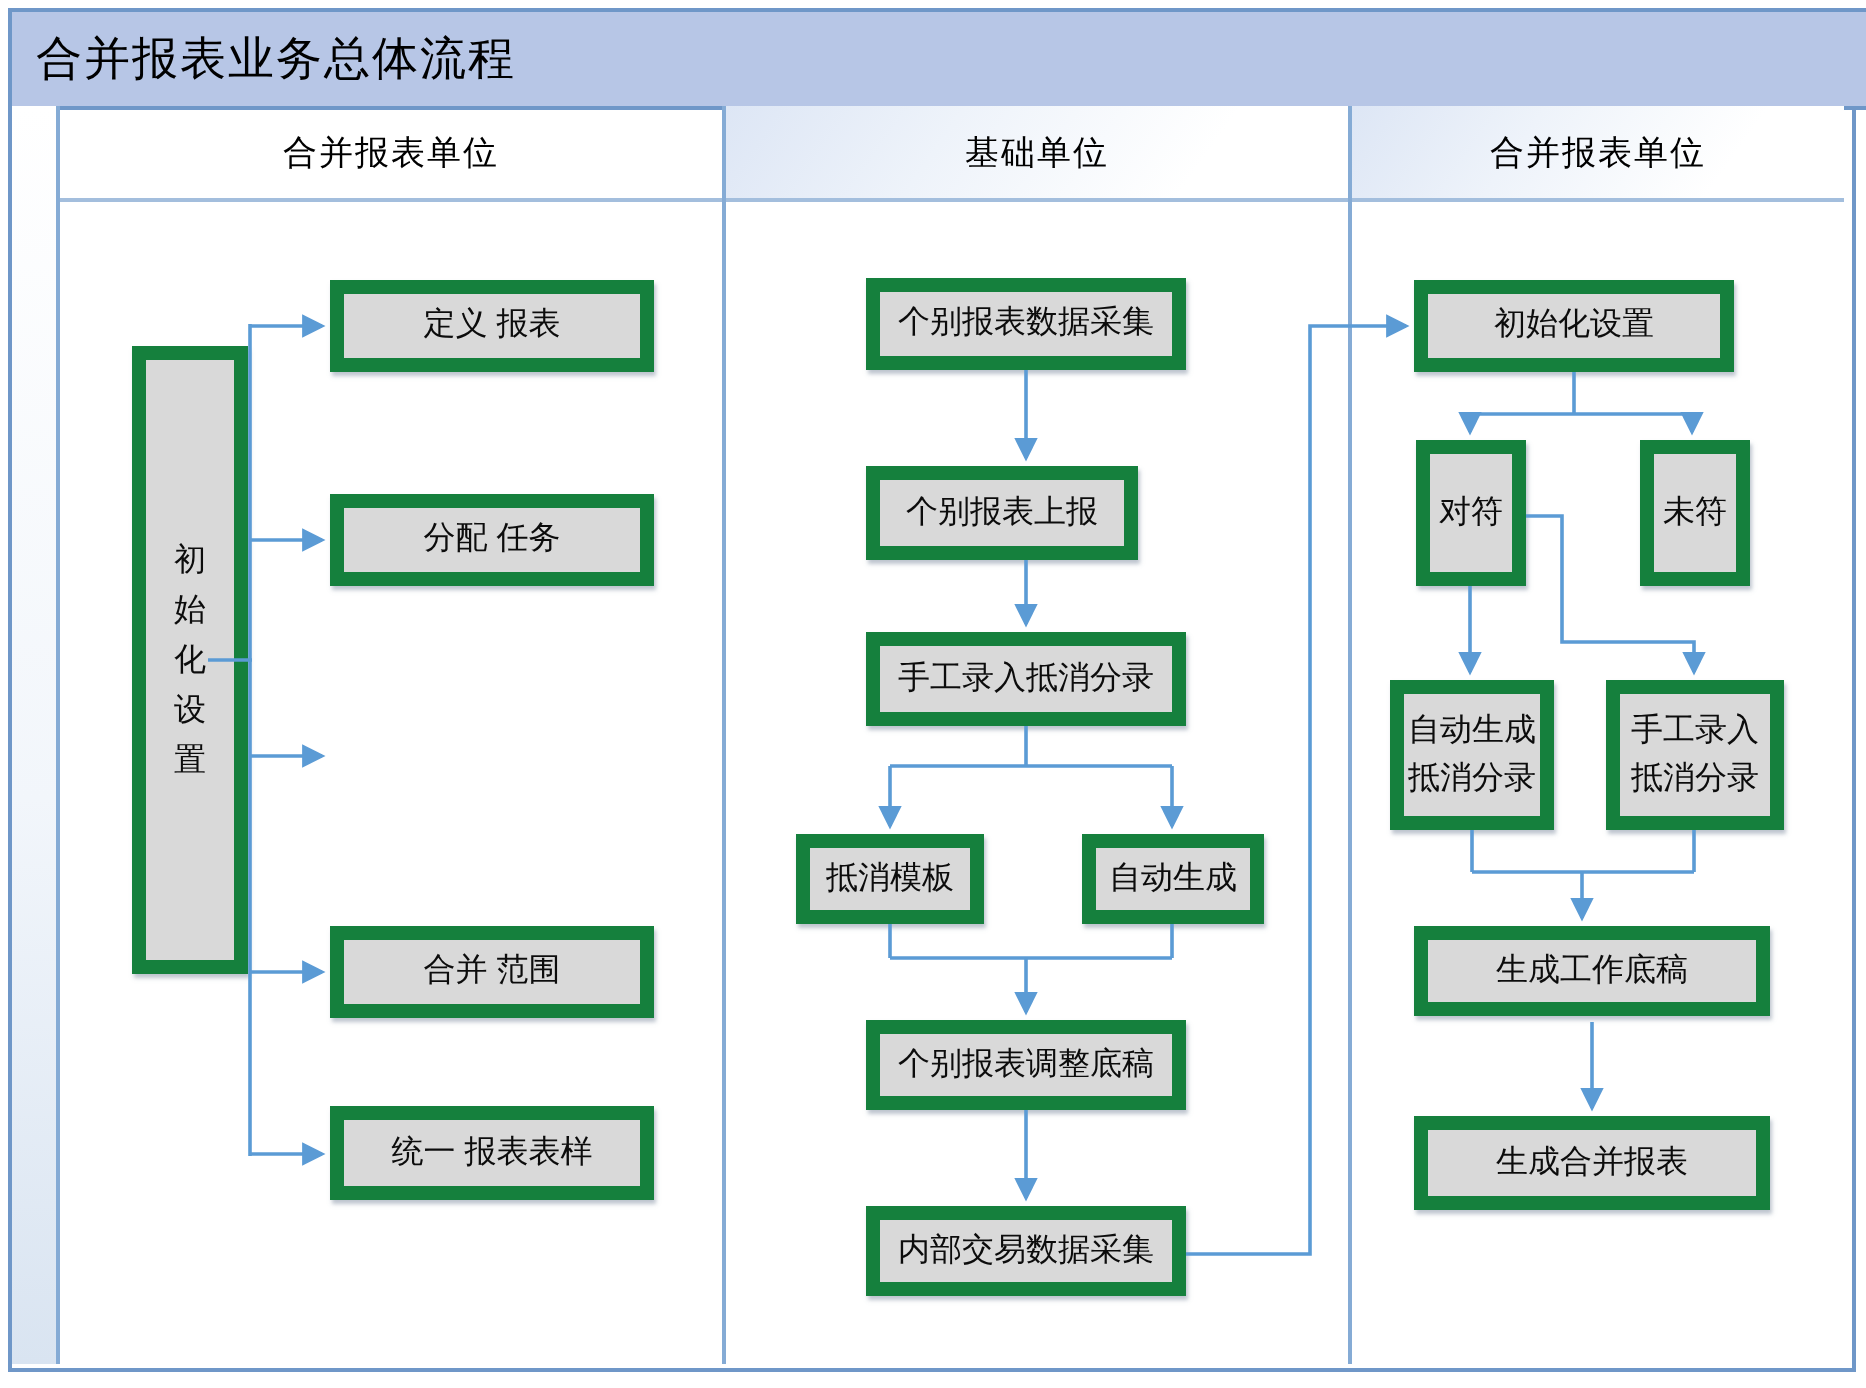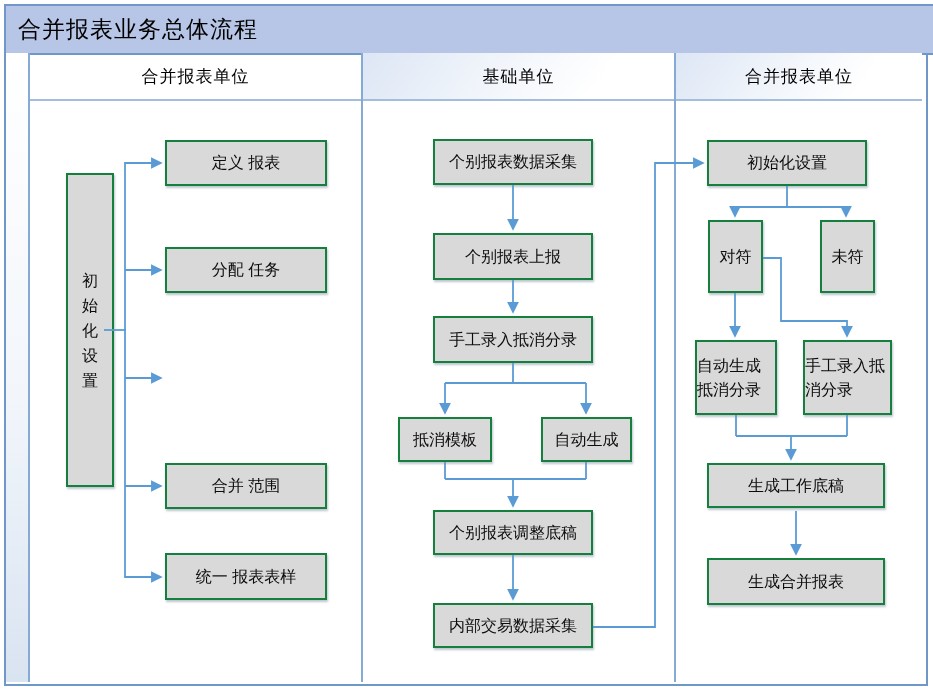--- a/index.html
+++ b/index.html
@@ -30,23 +30,23 @@
   
   .colheader{
     position:absolute;top:53px;height:46px;display:flex;align-items:center;justify-content:center;
     font-size:17px;color:#000;letter-spacing:1px;border-bottom:2px solid #a3bedd;
   }
   .colheader.shaded{
     background:linear-gradient(125deg,#dde6f5 0%,#eef3fa 35%,#ffffff 75%);
   }
   
   .node{
-    position:absolute;background:#d9d9d9;border:2px solid #15803d;
+    position:absolute;background:#d9d9d9;border:7px solid #15803d;
     box-shadow:1px 2px 2px rgba(125,140,160,0.5);
-    display:flex;align-items:center;justify-content:center;
+    display:flex;align-items:center;justify-content:center;text-align:center;
     font-size:16px;line-height:1.35;color:#0c0c0c;box-sizing:border-box;
   }
   .node.vertical{
     word-break:break-all;padding:0 22px;line-height:25px;font-size:16px;
   }
   .node.multiline{line-height:24px;}
   #connectors{position:absolute;left:0;top:0;pointer-events:none;}
 </style>
 </head>
 <body>
@@ -75,21 +75,21 @@
     <span>合并报表单位</span>
   </div>
 
   <div class="node vertical" style="left:66px;top:173px;width:38px;height:314px">初始化设置</div>
   <div class="node" style="left:165px;top:140px;width:162px;height:46px">定义 报表</div>
   <div class="node" style="left:165px;top:247px;width:162px;height:46px">分配 任务</div>
   <div class="node" style="left:165px;top:463px;width:162px;height:46px">合并 范围</div>
   <div class="node" style="left:165px;top:553px;width:162px;height:47px">统一 报表表样</div>
 
   <div class="node" style="left:433px;top:139px;width:160px;height:46px">个别报表数据采集</div>
-  <div class="node" style="left:433px;top:233px;width:160px;height:47px">个别报表上报</div>
+  <div class="node" style="left:433px;top:233px;width:136px;height:47px">个别报表上报</div>
   <div class="node" style="left:433px;top:316px;width:160px;height:47px">手工录入抵消分录</div>
   <div class="node" style="left:398px;top:417px;width:94px;height:45px">抵消模板</div>
   <div class="node" style="left:541px;top:417px;width:91px;height:45px">自动生成</div>
   <div class="node" style="left:433px;top:510px;width:160px;height:45px">个别报表调整底稿</div>
   <div class="node" style="left:433px;top:603px;width:160px;height:45px">内部交易数据采集</div>
 
   <div class="node" style="left:707px;top:140px;width:160px;height:46px">初始化设置</div>
   <div class="node" style="left:708px;top:220px;width:55px;height:73px">对符</div>
   <div class="node" style="left:820px;top:220px;width:55px;height:73px">未符</div>
   <div class="node multiline" style="left:695px;top:340px;width:82px;height:75px">自动生成抵消分录</div>

